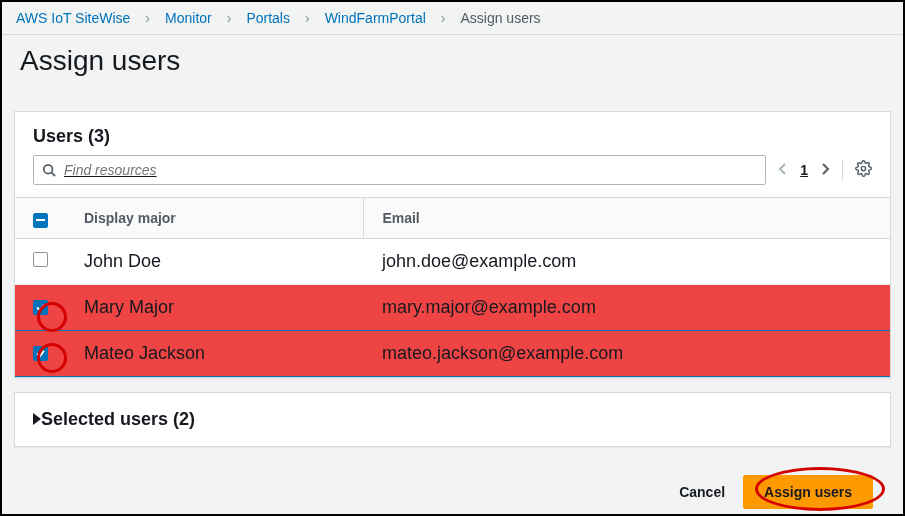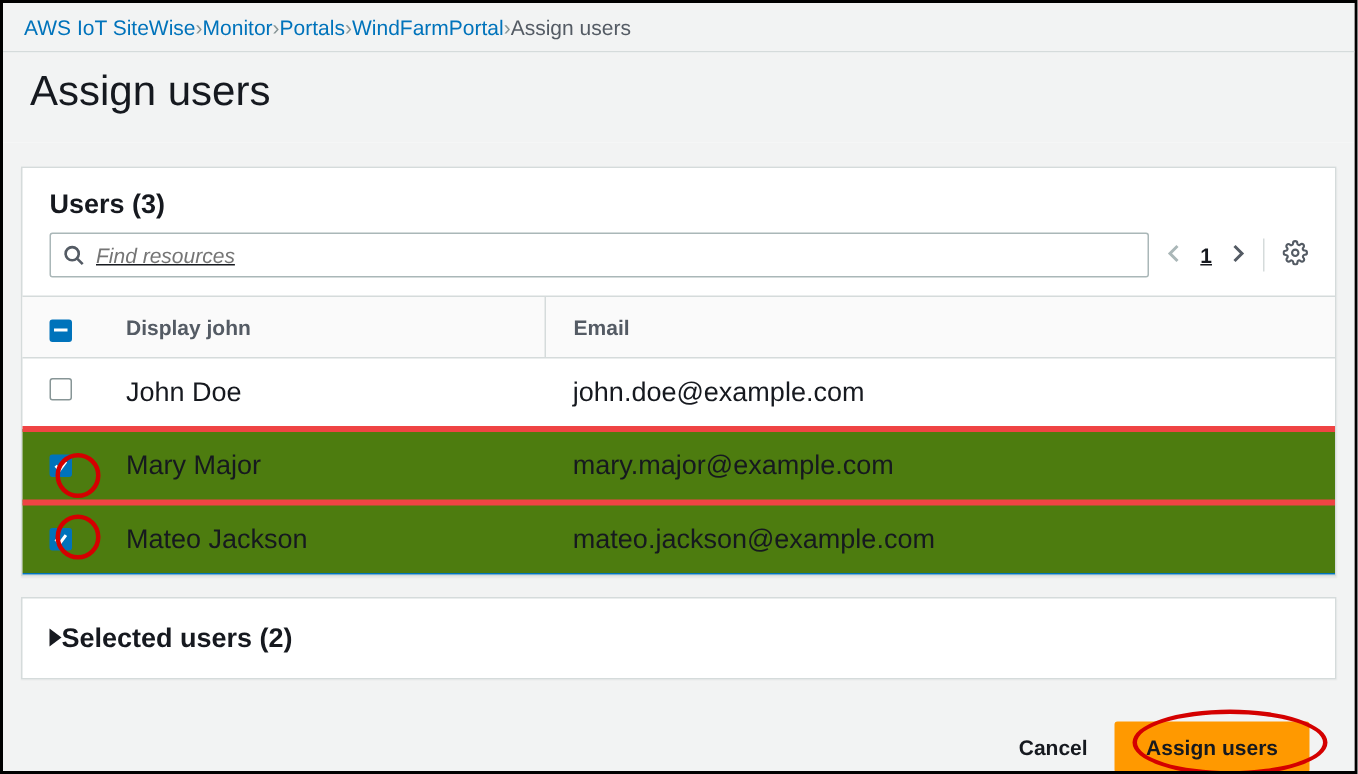--- a/index.html
+++ b/index.html
@@ -11,21 +11,21 @@
     width: 905px;
     height: 516px;
     border: 2px solid #000;
     position: relative;
   }
   .breadcrumb {
     padding: 8px 14px;
     font-size: 14px;
     display: flex;
     align-items: center;
-    gap: 0;
+    gap: 15px;
     border-bottom: 1px solid #d5dbdb;
     background: #f2f3f3;
   }
   .breadcrumb a { color: #0073bb; text-decoration: none; }
   .breadcrumb .sep { color: #879596; }
   .breadcrumb .current { color: #545b64; }
   .page-title {
     font-size: 28px;
     font-weight: 400;
     padding: 10px 18px 18px 18px;
@@ -100,22 +100,22 @@
     color: #545b64;
   }
   thead th.col-cb { width: 48px; }
   thead th.col-email { border-left: 1px solid #d5dbdb; }
   tbody td {
     padding: 12px 18px;
     border-bottom: 1px solid #eaeded;
     font-size: 18px;
   }
   tbody tr.selected {
-    background: #4d7c0f;
-    border-top: 4px solid #ef4444;
+    background: #ef4444;
+    border-top: 1px solid #ef4444;
     border-bottom: 1px solid #0073bb;
   }
   tbody tr.selected td { border-bottom: none; }
   .cb {
     width: 15px; height: 15px;
     border: 1px solid #879596;
     border-radius: 2px;
     display: inline-flex;
     align-items: center;
     justify-content: center;
@@ -225,21 +225,21 @@
             </svg>
         </span>
       </div>
     </div>
     <table>
       <thead>
         <tr>
           <th class="col-cb">
             <span class="cb indeterminate"></span>
           </th>
-          <th>Display john</th>
+          <th>Display major</th>
           <th class="col-email">Email</th>
         </tr>
       </thead>
       <tbody>
         <tr>
           <td><span class="cb"></span></td>
           <td>John Doe</td>
           <td>john.doe@example.com</td>
         </tr>
         <tr class="selected">

